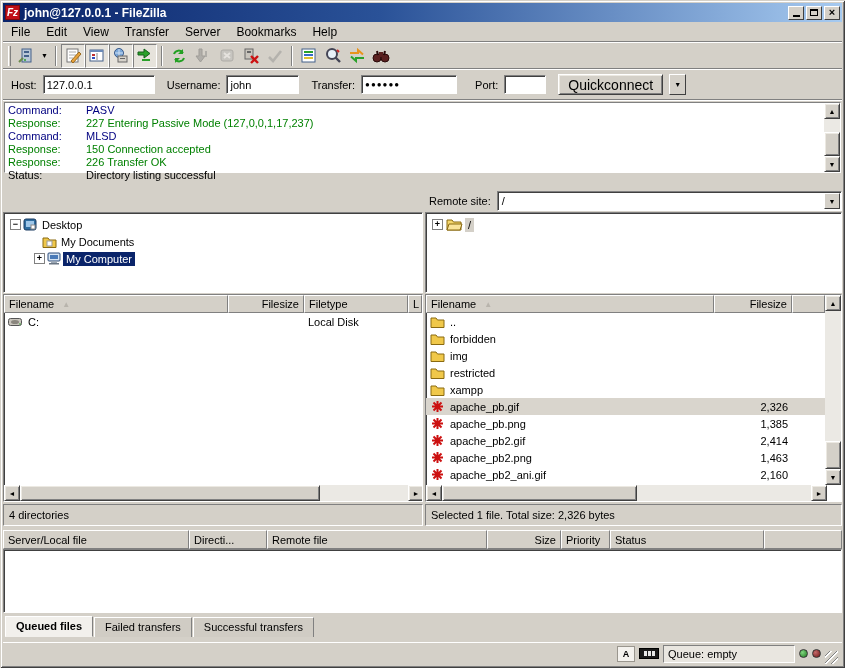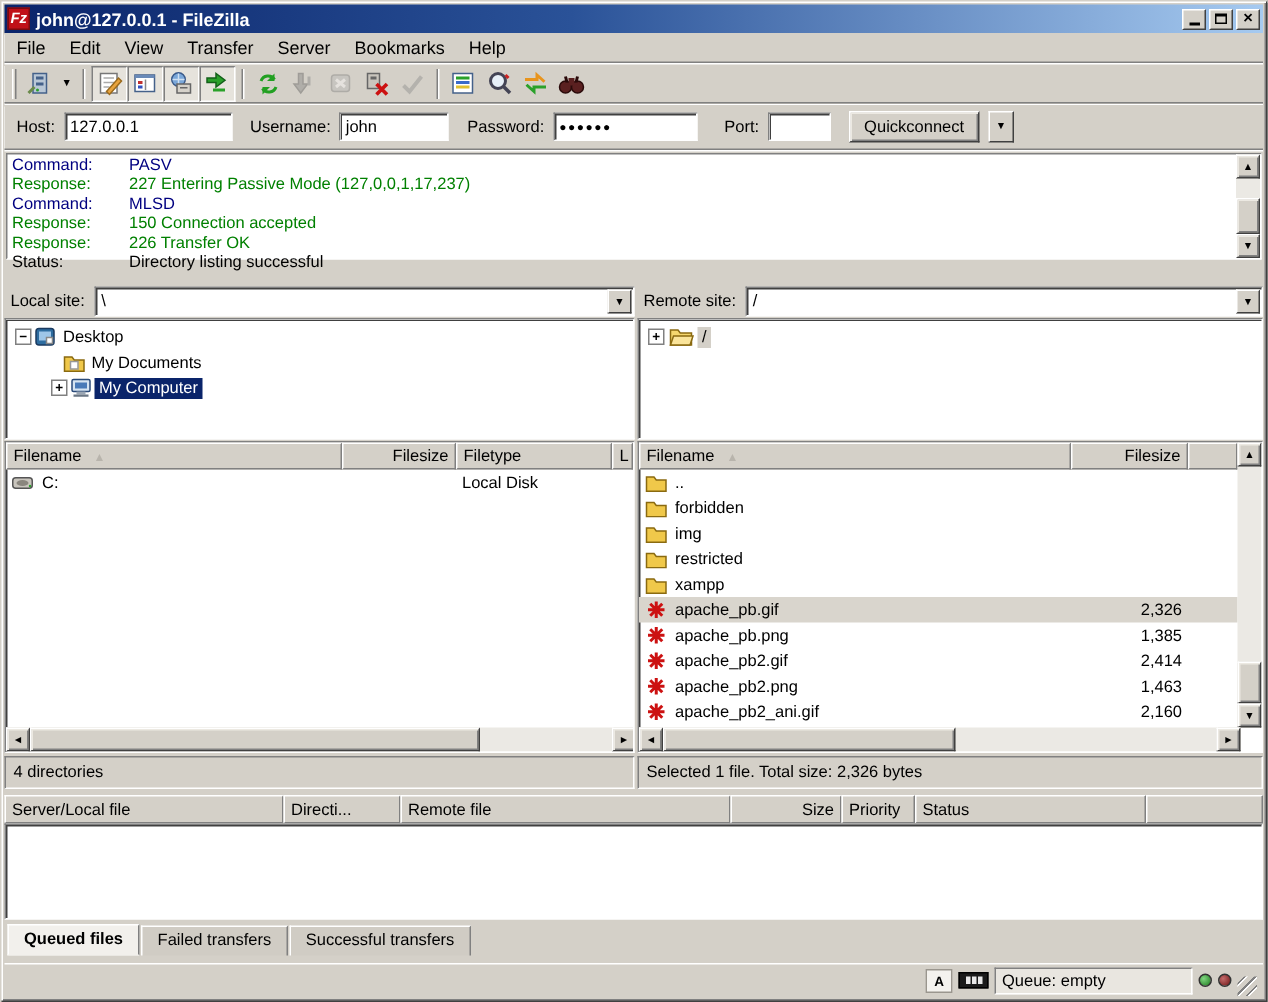--- a/index.html
+++ b/index.html
@@ -33,21 +33,21 @@
   .tool-btn.toggled{background:#e6e3dc;border:1px solid;border-color:#808080 #fff #fff #808080;}
   .tool-btn.disabled{opacity:.4;filter:grayscale(1);}
   .dd-arrow{width:13px;height:24px;display:flex;align-items:center;justify-content:center;font-size:7px;}
   
   .qcbar{position:absolute;left:3px;top:70px;width:839px;height:30px;display:flex;align-items:center;
     border-bottom:1px solid #808080;box-shadow:0 1px 0 #fff;padding-left:8px;gap:6px;}
   .qc-label{white-space:nowrap;}
   .field{height:19px;background:#fff;border:1px solid;border-color:#808080 #fff #fff #808080;
     box-shadow:inset 1px 1px 0 #404040;padding:2px 3px;font-size:11px;outline:none;}
   .qc-btn{height:21px;background:#d4d0c8;border:1px solid;border-color:#fff #404040 #404040 #fff;
-    box-shadow:inset 1px 1px 0 #ece9e2, inset -1px -1px 0 #808080;padding:2px 9px;font-size:11px;}
+    box-shadow:inset 1px 1px 0 #ece9e2, inset -1px -1px 0 #808080;padding:2px 9px;font-size:14px;}
   .qc-dd{width:17px;height:21px;background:#d4d0c8;border:1px solid;border-color:#fff #404040 #404040 #fff;
     display:flex;align-items:center;justify-content:center;font-size:7px;}
   
   .log{position:absolute;left:4px;top:102px;width:837px;height:71px;background:#fff;
     border:1px solid;border-color:#808080 #fff #fff #808080;padding:1px 0 0 3px;}
   .log-line{display:flex;line-height:13px;}
   .log-label{width:78px;flex:none;}
   .c-command{color:#000080;}
   .c-response{color:#008000;}
   .c-status{color:#000;}
@@ -254,21 +254,21 @@
           <path d="M5 4l1 4M13 4l-1 4" stroke="#2a0a0a" stroke-width="2"></path>
         </svg>
     </div>
   </div>
 
   <div class="qcbar">
     <span class="qc-label">Host:</span>
     <input class="field" style="width: 112px;" value="127.0.0.1">
     <span class="qc-label" style="margin-left:6px">Username:</span>
     <input class="field" style="width: 73px;" value="john">
-    <span class="qc-label" style="margin-left:6px">Password:</span>
+    <span class="qc-label" style="margin-left:6px">Transfer:</span>
     <input class="field" style="width: 96px; font-size: 8px; letter-spacing: 1px;" value="●●●●●●">
     <span class="qc-label" style="margin-left:12px">Port:</span>
     <input class="field" style="width: 42px;" value="">
     <button class="qc-btn" style="margin-left:6px">Quickconnect</button>
     <div class="qc-dd">
         <span>▼</span>
       </div>
   </div>
 
   <div class="log">
@@ -297,29 +297,20 @@
         <span class="c-status">Directory listing successful</span>
       </div>
     <div class="vscroll" style="top:0;bottom:0">
       <div class="sb-btn" style="position:absolute;top:0">▲</div>
       <div class="sb-thumb" style="position:absolute;left:0;width:16px;height:24px;bottom:16px"></div>
       <div class="sb-btn" style="position:absolute;bottom:0">▼</div>
     </div>
   </div>
 
   <div class="pane" style="left:3px;top:190px;width:420px;height:103px">
-    <div class="site-bar">
-      <span class="site-label">Local site:</span>
-      <div class="combo">
-        <span>\</span>
-        <div class="combo-dd">
-            <span>▼</span>
-          </div>
-      </div>
-    </div>
     <div class="tree">
       <div class="tree-row" style="padding-left:6px">
         <span class="expander">−</span>
         <span class="icon-cell">
             <svg width="14" height="13">
               <rect x="1" y="1" width="12" height="11" rx="2" fill="#2e6da0" stroke="#1a3a60"></rect>
               <rect x="3" y="3" width="8" height="6" fill="#9ec6e8"></rect>
               <rect x="8" y="7" width="4" height="4" fill="#fff" stroke="#888"></rect>
             </svg>
           </span>

